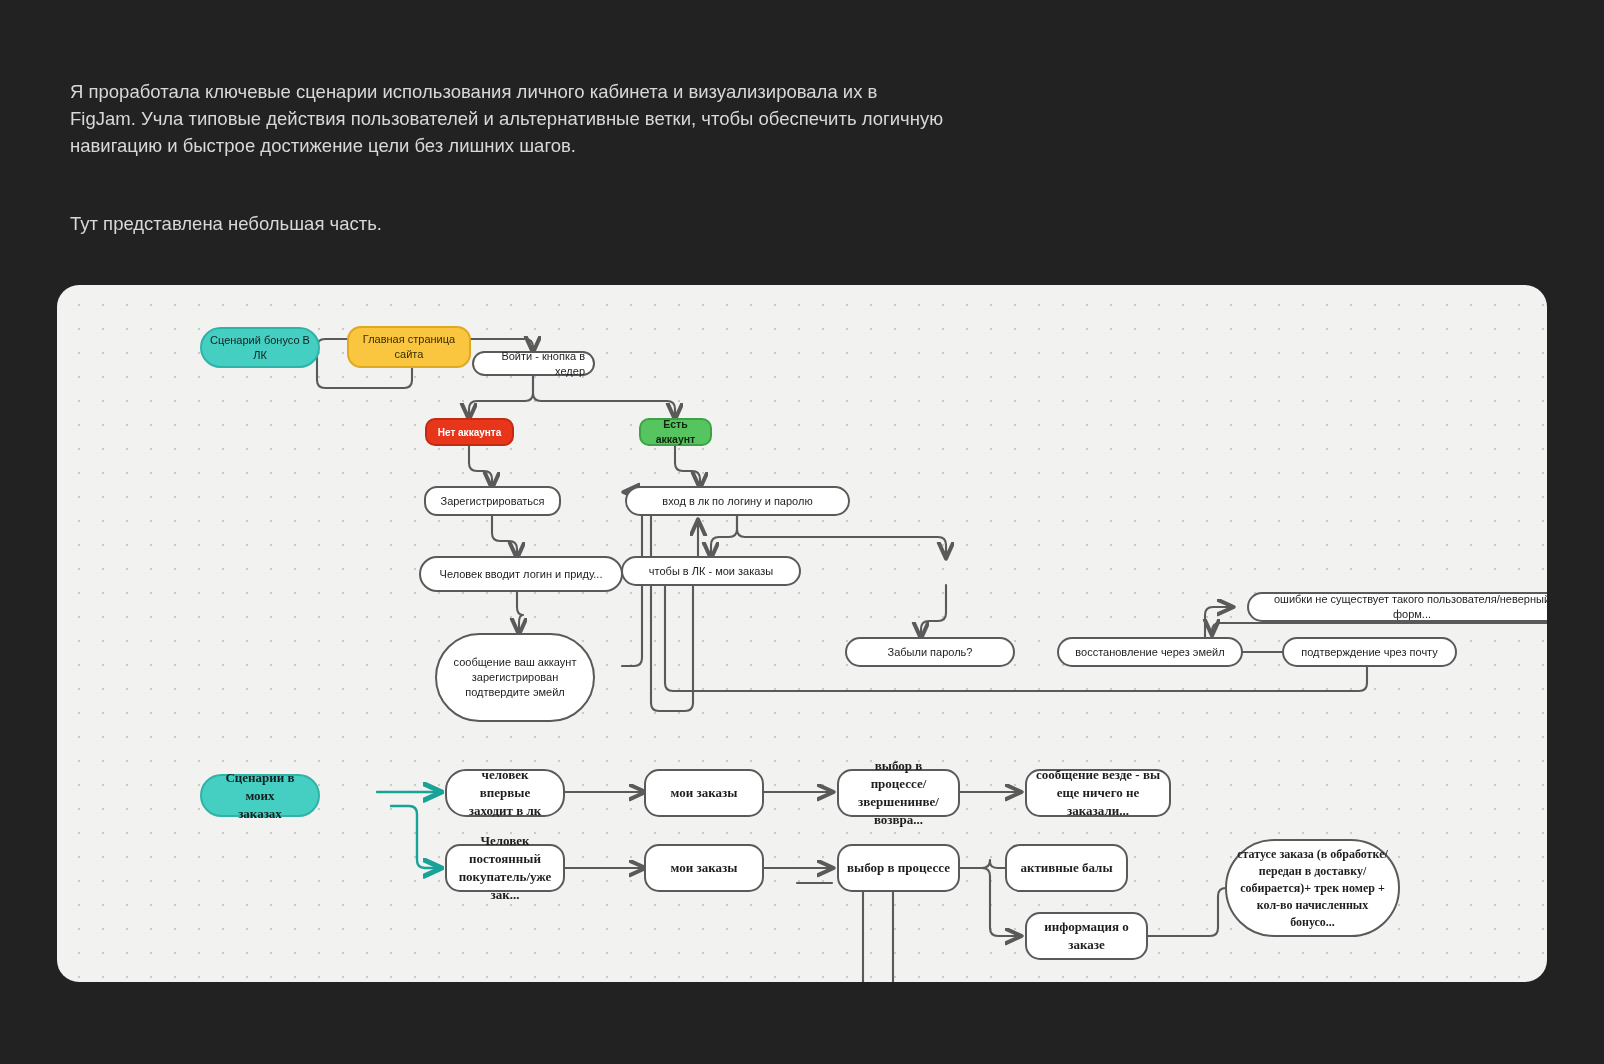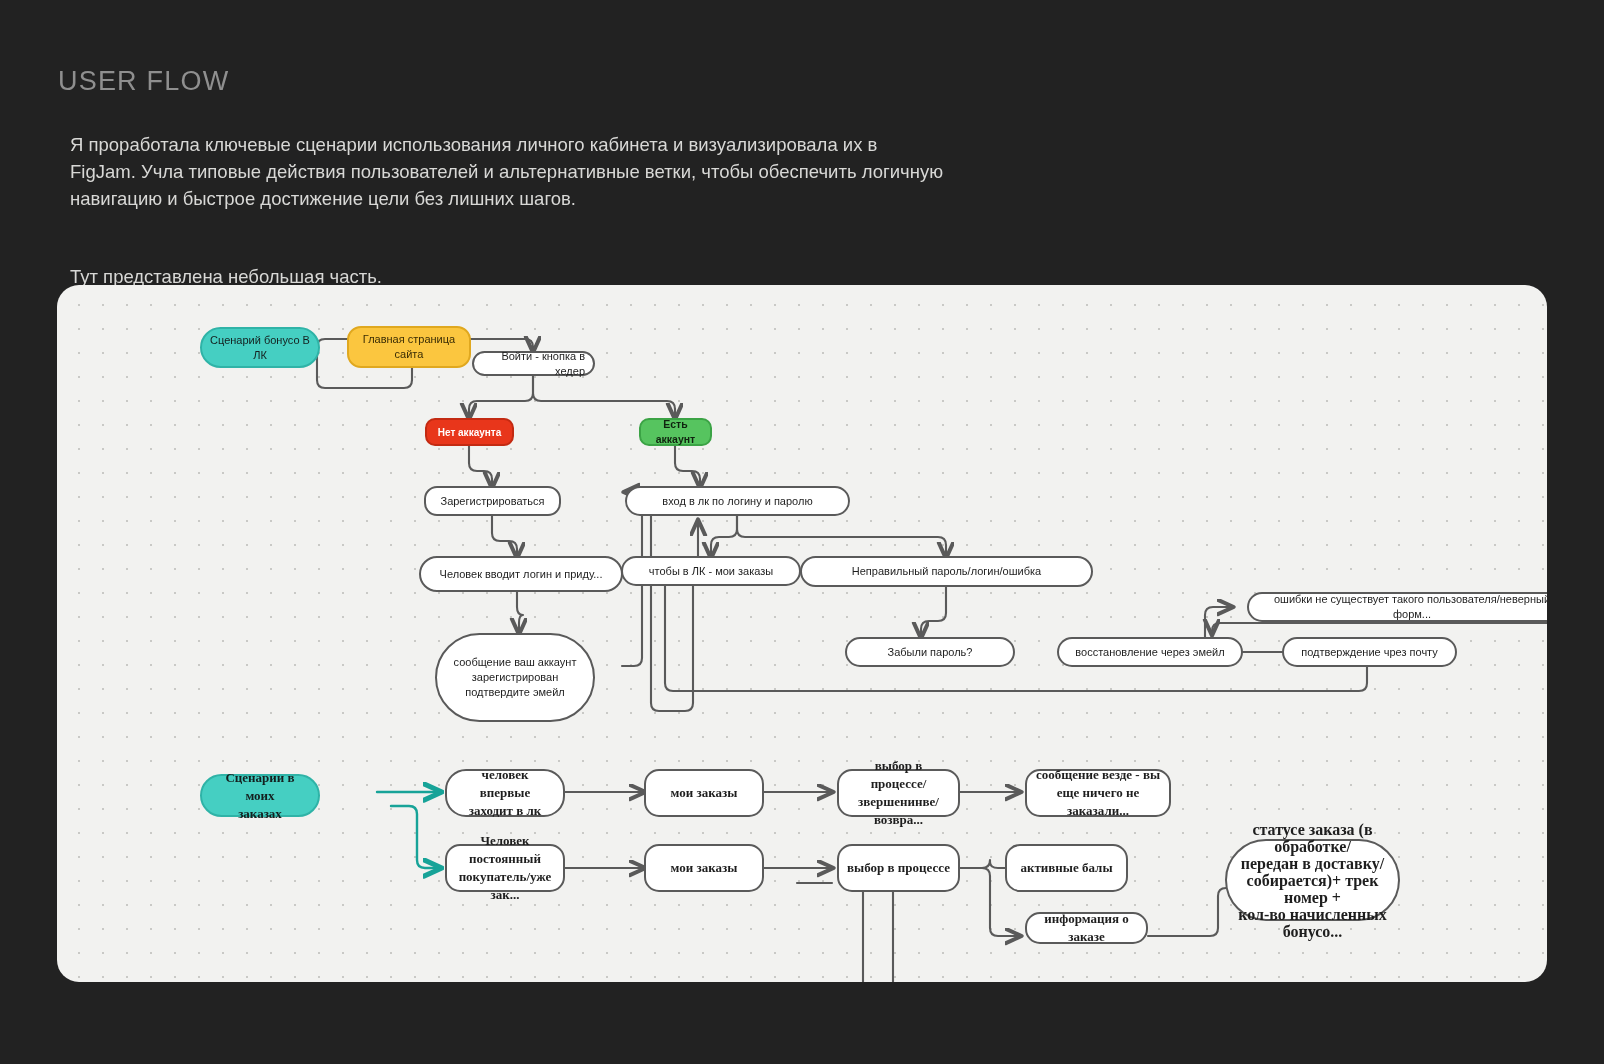--- a/index.html
+++ b/index.html
@@ -55,21 +55,20 @@
   .node.teal{background:#45CFC2;border-color:#2fb3a7;color:#14201f;}
   .node.amber{background:#FBC63F;border-color:#e0a81f;color:#3a2d05;}
   .node.red{background:#E8361B;border-color:#c32a12;color:#ffffff;font-size:10px;}
   .node.green{background:#56C45F;border-color:#3ba345;color:#10240f;font-size:10.5px;}
   .clipped{justify-content:center;}
 </style>
 </head>
 <body>
 
 <div id="header">
-  <h1 id="page-title">USER FLOW</h1>
   <div id="intro">
     <p>Я проработала ключевые сценарии использования личного кабинета и визуализировала их в FigJam. Учла типовые действия пользователей и альтернативные ветки, чтобы обеспечить логичную навигацию и быстрое достижение цели без лишних шагов.</p>
     <div class="gap"></div>
     <p>Тут представлена небольшая часть.</p>
   </div>
 </div>
 
 <div id="canvas">
 
   <svg id="wires" viewBox="0 0 1490 697">
@@ -160,21 +159,20 @@
   <div class="node sans chip green" style="left:582px;top:133px;width:73px;height:28px;">Есть аккаунт</div>
 
   <div class="node sans" style="left:367px;top:201px;width:137px;height:30px;border-radius:13px;">Зарегистрироваться</div>
 
   <div class="node sans pill" style="left:568px;top:201px;width:225px;height:30px;">вход в лк по логину и паролю</div>
 
   <div class="node sans pill" style="left:362px;top:271px;width:204px;height:36px;">Человек вводит логин и приду...</div>
 
   <div class="node sans pill" style="left:564px;top:271px;width:180px;height:30px;">чтобы в ЛК - мои заказы</div>
 
-  <div class="node sans pill" style="left:743px;top:271px;width:293px;height:31px;">Неправильный пароль/логин/ошибка</div>
 
   <div class="node sans round" style="left:378px;top:348px;width:160px;height:89px;">сообщение ваш аккаунт
 зарегистрирован
 подтвердите эмейл</div>
 
   <div class="node sans pill" style="left:788px;top:352px;width:170px;height:30px;">Забыли пароль?</div>
 
   <div class="node sans pill" style="left:1000px;top:352px;width:186px;height:30px;">восстановление через эмейл</div>
 
   <div class="node sans pill" style="left:1225px;top:352px;width:175px;height:30px;">подтверждение чрез почту</div>
@@ -197,20 +195,20 @@
 
   <div class="node serif" style="left:388px;top:559px;width:120px;height:48px;border-radius:15px;">Человек постоянный
 покупатель/уже зак...</div>
 
   <div class="node serif" style="left:587px;top:559px;width:120px;height:48px;border-radius:15px;">мои заказы</div>
 
   <div class="node serif" style="left:780px;top:559px;width:123px;height:48px;border-radius:15px;">выбор в процессе</div>
 
   <div class="node serif" style="left:948px;top:559px;width:123px;height:48px;border-radius:15px;">активные балы</div>
 
-  <div class="node serif" style="left:968px;top:627px;width:123px;height:32px;border-radius:15px;">информация о заказе</div>
-
-  <div class="node serif round" style="left:1168px;top:554px;width:175px;height:82px;font-size:16px;line-height:17px;">статусе заказа (в обработке/
+  <div class="node serif" style="left:968px;top:627px;width:123px;height:48px;border-radius:15px;">информация о заказе</div>
+
+  <div class="node serif round" style="left:1168px;top:554px;width:175px;height:98px;font-size:12px;line-height:17px;">статусе заказа (в обработке/
 передан в доставку/
 собирается)+ трек номер +
 кол-во начисленных бонусо...</div>
 
 </div>
 
 </body></html>

